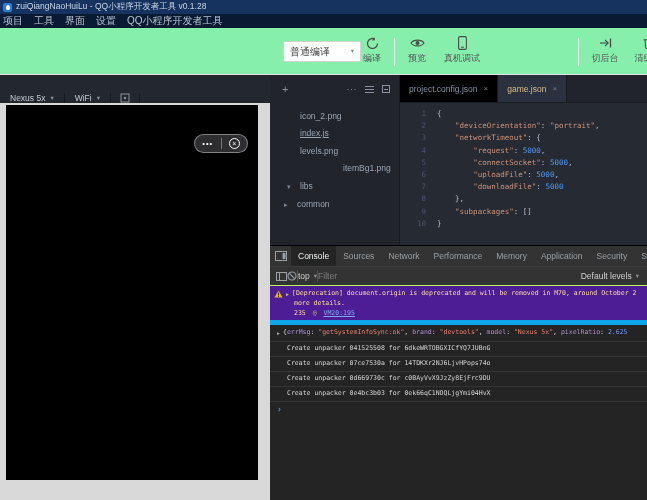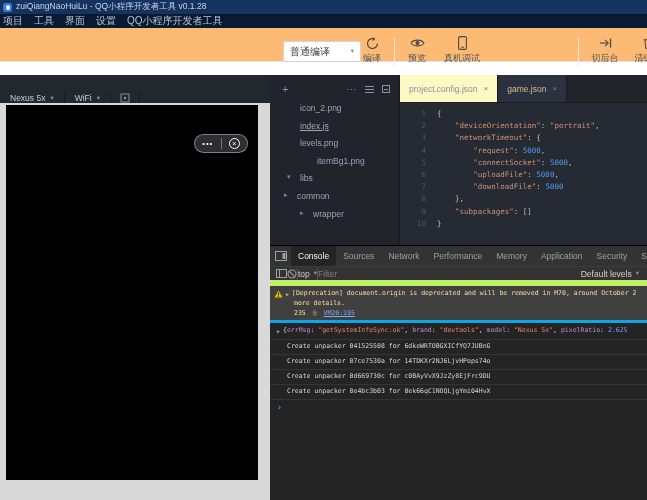--- a/index.html
+++ b/index.html
@@ -8,21 +8,21 @@
 
   
   .titlebar{position:absolute;left:0;top:0;width:100%;height:14px;background:#16335f;display:flex;align-items:center;gap:4px;padding-left:3px}
   .qq-logo{width:9px;height:9px;border-radius:2px;background:#2f7cd6;flex:none;position:relative}
   .qq-logo::after{content:"";position:absolute;left:2.5px;top:2px;width:4px;height:5px;border-radius:50% 50% 45% 45%;background:#fff}
   .title-text{color:#c9d4e4;font-size:8.5px;white-space:nowrap}
   .menubar{position:absolute;left:0;top:14px;width:100%;height:14px;background:#0a1a33;display:flex;align-items:center;gap:11px;padding-left:3px}
   .menu-item{color:#b9c2d0;font-size:10px;white-space:nowrap;cursor:default}
 
   
-  .toolbar{position:absolute;left:0;top:28px;width:100%;height:34px;background:#fdba74;border-bottom:1px solid #e2e2e2}
+  .toolbar{position:absolute;left:0;top:28px;width:100%;height:47px;background:#86efac;border-bottom:1px solid #e2e2e2}
   .compile-select{position:absolute;left:283px;top:13px;width:78px;height:21px;border:1px solid #d3d3d3;border-radius:2px;background:#fff;display:flex;align-items:center;justify-content:space-between;padding:0 6px;font-size:10px;color:#3f3f3f}
   .dd-caret{font-size:6.5px;color:#8b919c;line-height:1}
   .compile-select .dd-caret{color:#888}
   .tool-btn{position:absolute;top:8px;width:40px;display:flex;flex-direction:column;align-items:center;gap:4px;cursor:pointer}
   .tool-btn .t-icon{height:14px;display:flex;align-items:center;justify-content:center}
   .tool-btn .t-label{font-size:9px;color:#555;white-space:nowrap;line-height:1}
   .toolbar-sep{position:absolute;top:10px;width:1px;height:28px;background:#ececec}
 
   
   .device-bar{position:absolute;left:0;top:75px;width:270px;height:28px;background:#23272e;display:flex;align-items:flex-end}
@@ -40,54 +40,54 @@
   .explorer{position:absolute;left:270px;top:75px;width:130px;height:170px;background:#21252b;border-right:1px solid #161920;overflow:hidden}
   .explorer-header{height:28px;display:flex;align-items:center;padding:0 9px 0 12px;color:#8a919e}
   .explorer-header .plus{font-size:11px;cursor:pointer}
   .explorer-header .spacer{flex:1}
   .header-icons{display:flex;gap:8px;align-items:center}
   .icon-dots{font-size:9px;letter-spacing:.5px;color:#8a919e;cursor:pointer}
   .icon-bars{width:9px;height:7px;border-top:1px solid #8a919e;border-bottom:1px solid #8a919e;position:relative;cursor:pointer}
   .icon-bars::after{content:"";position:absolute;left:0;right:0;top:2px;height:1px;background:#8a919e}
   .icon-sq{width:8px;height:8px;border:1px solid #8a919e;position:relative;cursor:pointer}
   .icon-sq::after{content:"";position:absolute;left:1px;right:1px;top:2.5px;height:1px;background:#8a919e}
-  .file-row{height:17.6px;display:flex;align-items:flex-start;color:#9aa5b4;font-size:8.5px;white-space:nowrap;cursor:pointer}
+  .file-row{height:17.6px;display:flex;align-items:flex-end;color:#9aa5b4;font-size:8.5px;white-space:nowrap;cursor:pointer}
   .tree-arrow{width:13px;color:#7c8594;font-size:7px;flex:none}
 
   
   .editor{position:absolute;left:400px;top:75px;width:247px;height:170px;background:#262b33;overflow:hidden}
   .editor-tabs{height:28px;background:#21252b;display:flex;align-items:stretch;border-bottom:1px solid #181b20}
-  .ed-tab{display:flex;align-items:center;gap:6px;padding:0 9px;font-size:8.5px;color:#8690a0;border-right:1px solid #181b20;background:#fef9c3;white-space:nowrap;cursor:pointer}
+  .ed-tab{display:flex;align-items:center;gap:6px;padding:0 9px;font-size:8.5px;color:#8690a0;border-right:1px solid #181b20;background:#000000;white-space:nowrap;cursor:pointer}
   .ed-tab.active{background:#2c3140;color:#d8bd80}
   .ed-tab-close{font-size:8px;color:#747e8d}
   .code{padding:5px 0 0 4px;font-family:"DejaVu Sans Mono",monospace;font-size:7.5px}
   .code-line{display:flex;height:12.2px;line-height:12.2px}
   .line-num{width:22px;text-align:right;color:#4c5568;margin-right:11px;flex:none}
   .line-body{white-space:pre}
   .tok-p{color:#b7bfcc}
   .tok-s{color:#ce9178}
   .tok-n{color:#4f9df8}
 
   
   .devtools{position:absolute;left:270px;top:245px;width:377px;height:255px;background:#242424;border-top:1px solid #000;overflow:hidden}
   .dt-tabbar{height:21px;background:#333333;display:flex;align-items:center;border-bottom:1px solid #3c3c3c;padding-left:5px}
   .dt-panel-icon{display:flex;align-items:center;margin-right:4px;cursor:pointer}
   .dt-tabs{display:flex;height:100%;align-items:stretch}
   .dt-tab{padding:0 7px;font-size:8.5px;color:#9aa0a6;display:flex;align-items:center;white-space:nowrap;cursor:pointer}
   .dt-tab.active{color:#f1f3f4;background:#242424}
-  .dt-toolbar{height:19px;background:#333333;border-bottom:6px solid #bef264;display:flex;align-items:center;padding:0 6px}
+  .dt-toolbar{height:19px;background:#333333;border-bottom:1px solid #bef264;display:flex;align-items:center;padding:0 6px}
   .dt-icon{display:flex;align-items:center;cursor:pointer}
   .dt-sep{width:1px;height:12px;background:#525252}
   .dt-top{display:flex;align-items:center;gap:4px;color:#cfcfcf;font-size:8.5px;cursor:pointer}
   .filter-input{background:transparent;border:none;outline:none;color:#cccccc;font-size:8.5px;width:130px;font-family:"Liberation Sans",sans-serif}
   .filter-input::placeholder{color:#7f7f7f}
   .dt-right{margin-left:auto;display:flex;align-items:center;gap:4px;color:#cfcfcf;font-size:8.5px;padding-right:2px;white-space:nowrap;cursor:pointer}
   .console{font-family:"DejaVu Sans Mono",monospace;font-size:6.5px;color:#d5d5d5}
   .console-row{border-bottom:1px solid rgba(255,255,255,.08);padding:2.5px 4px 2.5px 17px;line-height:9px;color:#d5d5d5;white-space:nowrap}
-  .warning-block{background:#404040;border-bottom:3px solid #0ea5e9;padding:2.5px 4px;color:#ffdd9e}
+  .warning-block{background:#4c1d95;border-bottom:5px solid #0ea5e9;padding:2.5px 4px;color:#ffdd9e}
   .warn-line1{display:flex;align-items:flex-start;gap:3px}
   .warn-icon{flex:none;margin-top:1px}
   .warn-arrow{color:#c8b481;font-size:5px;margin-top:2px}
   .warn-text{line-height:9px;white-space:nowrap}
   .warn-indent{padding-left:20px;line-height:10px}
   .warn-stack{padding-left:20px;line-height:10px}
   .warn-stack span{margin-right:3px}
   .stack-sep{color:#b3a472}
   .stack-link{color:#7cacf8;text-decoration:underline;cursor:pointer}
   .object-row{padding:2.5px 4px 2.5px 7px;border-bottom:1px solid rgba(255,255,255,.08);line-height:9px;display:flex;gap:3px;white-space:nowrap}
@@ -215,34 +215,30 @@
     <div class="file-list" id="file-list">
         <div class="file-row" style="padding-left: 30px;">
           <span class="file-name">icon_2.png</span>
         </div>
         <div class="file-row" style="padding-left: 30px; text-decoration: underline;">
           <span class="file-name">index.js</span>
         </div>
         <div class="file-row" style="padding-left: 30px;">
           <span class="file-name">levels.png</span>
         </div>
-        <div class="file-row" style="padding-left: 47px;">
+        <div class="file-row" style="padding-left: 26px; margin-left: 47px;">
           <span class="file-name">itemBg1.png</span>
         </div>
         <div class="file-row" style="padding-left: 17px;">
           <span class="tree-arrow">▾</span>
           <span class="file-name">libs</span>
         </div>
         <div class="file-row" style="padding-left: 14px;">
           <span class="tree-arrow">▸</span>
           <span class="file-name">common</span>
-        </div>
-        <div class="file-row" style="padding-left: 30px;">
-          <span class="tree-arrow">▸</span>
-          <span class="file-name">wrapper</span>
         </div>
         <div class="file-row" style="padding-left: 43px;"></div>
       </div>
   </aside>
 
   <section class="editor">
     <div class="editor-tabs" id="editor-tabs">
         <div class="ed-tab">
           <span class="ed-tab-label">project.config.json</span>
           <span class="ed-tab-close">×</span>

